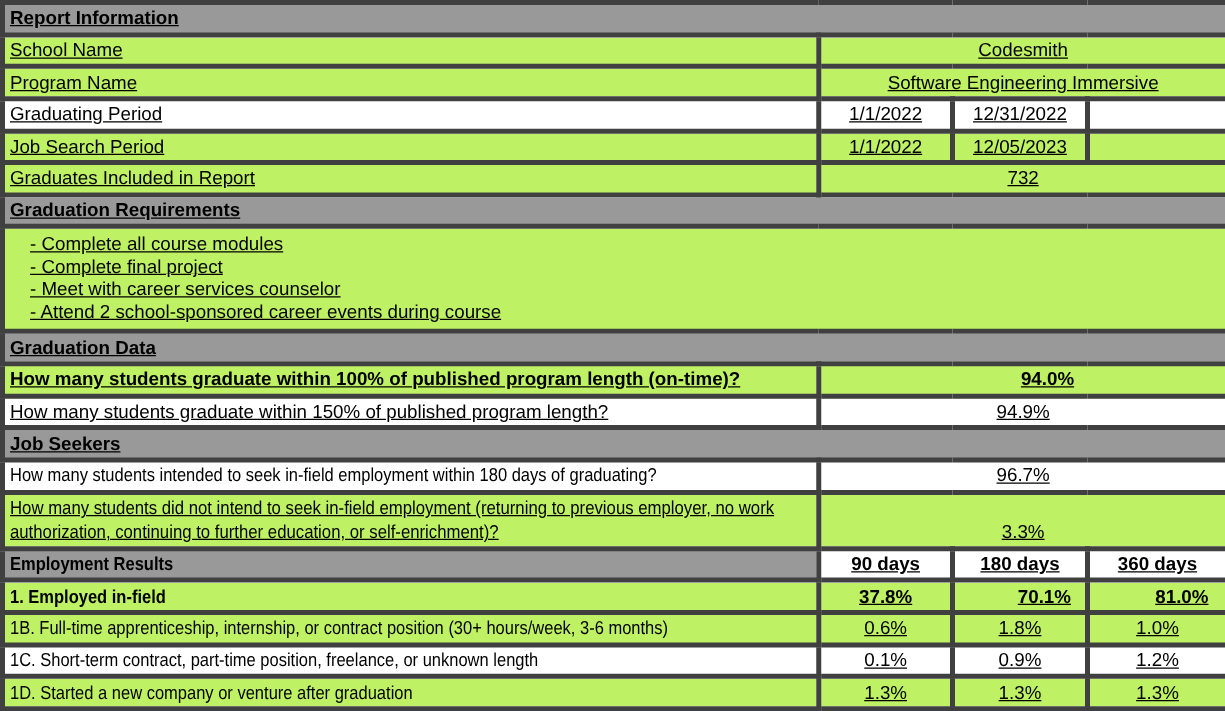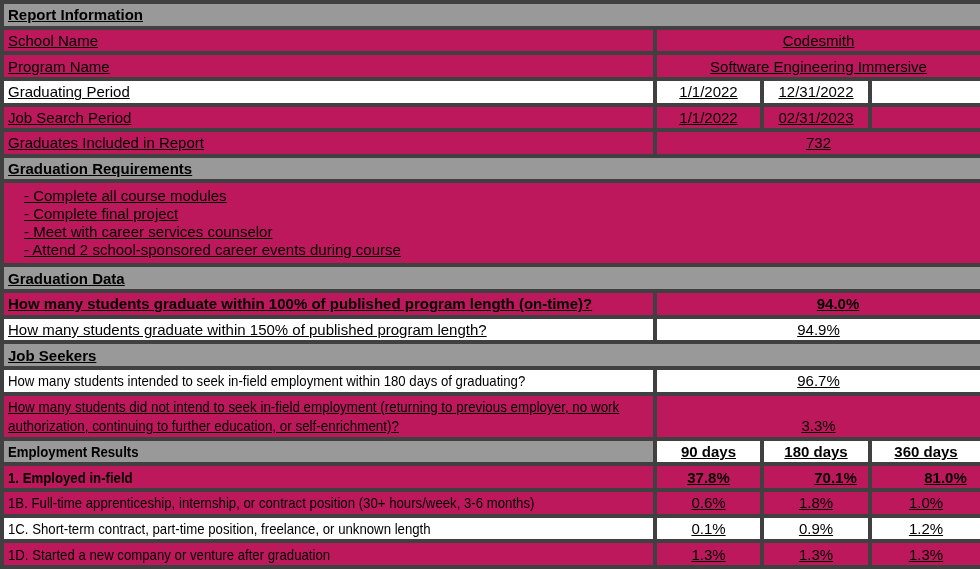--- a/index.html
+++ b/index.html
@@ -14,21 +14,21 @@
   td{
     border:4px solid #404040;
     padding:0 4px;
     height:21px;
     vertical-align:middle;
     overflow:hidden;
     white-space:nowrap;
     background:#ffffff;
     text-decoration:underline;
   }
-  tr.alt td{background:#be185d;}
+  tr.alt td{background:#bef264;}
   tr.sec td{background:#999999;font-weight:bold;}
   td.sec{background:#999999;font-weight:bold;}
   td.val{text-align:center;padding:0 2px;}
   td.hl{background:#ff00ff;font-weight:bold;padding-left:41px;}
   tr.bold td{font-weight:bold;}
   td.colhead{text-align:center;font-weight:bold;}
   td.req{height:74px;white-space:normal;vertical-align:middle;padding:2px 20px;}
   td.req div{line-height:18px;}
   td.wrap{white-space:normal;height:40px;}
   td.vbottom{vertical-align:bottom;padding-bottom:3px;}
@@ -67,21 +67,21 @@
     <tr>
       <td>Graduating Period</td>
       <td class="val">1/1/2022</td>
       <td class="val">12/31/2022</td>
       <td class="val"></td>
     </tr>
 
     <tr class="alt">
       <td>Job Search Period</td>
       <td class="val">1/1/2022</td>
-      <td class="val">02/31/2023</td>
+      <td class="val">12/05/2023</td>
       <td class="val"></td>
     </tr>
 
 
     <tr class="alt">
       <td>Graduates Included in Report</td>
       <td class="val" colspan="3">732</td>
     </tr>
 
     <tr class="sec">

